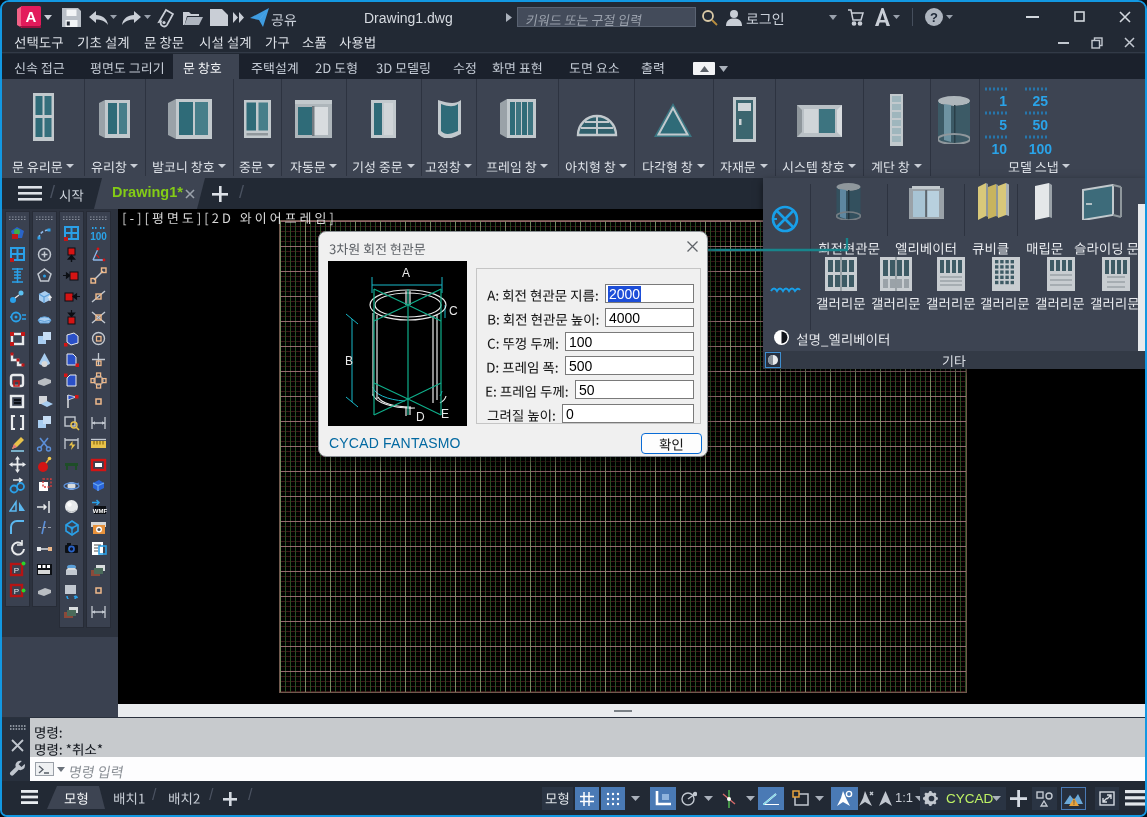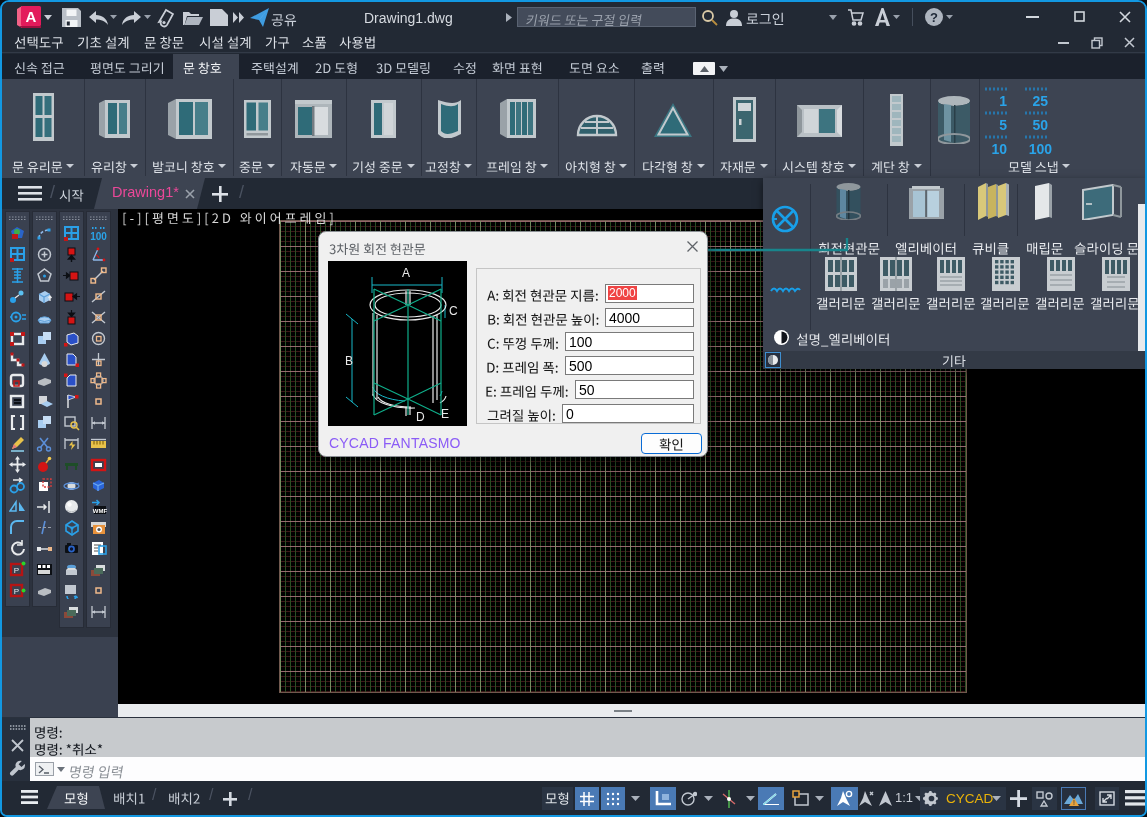--- a/index.html
+++ b/index.html
@@ -752,21 +752,21 @@
  <div class="abs" style="left:48px;top:4px;width:12px;height:24px;color:#4a5260;font-size:18px">/</div>
  <div class="abs" style="left:57px;top:7px">
         <svg width="24.8" height="19.5" viewBox="0 0 1840 1448" style="display:block;overflow:visible">
           <g fill="#ccd2da" transform="translate(0,1160) scale(1,-1)">
             <use href="#G49884" xlink:href="#G49884" x="0"></use>
             <use href="#G51089" xlink:href="#G51089" x="920"></use>
           </g>
         </svg>
       </div>
  <div class="abs" style="left:92px;top:0;width:111px;height:31px;background:#3d4452;clip-path:polygon(8px 0,111px 0,103px 31px,0 31px)"></div>
- <div class="abs" style="left:110px;top:6px;color:#ec4899;font-size:14.5px;font-weight:normal">Drawing1*</div>
+ <div class="abs" style="left:110px;top:6px;color:#84cc16;font-size:14.5px;font-weight:bold">Drawing1*</div>
  <svg class="abs" style="left:183px;top:11px" width="10" height="10" stroke="#9aa1ab" stroke-width="1.6">
         <path d="M1 1 L9 9 M9 1 L1 9"></path>
       </svg>
  <svg class="abs" style="left:210px;top:8px" width="16" height="16">
         <g fill="#dde1e7">
           <rect x="7" width="2.6" height="16"></rect>
           <rect y="7" width="16" height="2.6"></rect>
         </g>
       </svg>
  <div class="abs" style="left:237px;top:4px;width:12px;height:24px;color:#4a5260;font-size:18px">/</div>
@@ -1341,21 +1341,21 @@
   <path d="M7.5 1 L11 9 L14 16 L7.5 12 L1 16 L4 9Z" fill="#c2c8d0"></path>
  </svg>
  <div class="abs" style="left:893px;top:9px;color:#c8cdd4;font-size:13px">1:1</div>
  <svg class="abs" style="left:913px;top:15px" width="9" height="5">
         <path d="M0 0 h9 l-4.5 5z" fill="#aab1bb"></path>
       </svg>
  <div class="abs" style="left:918px;top:6px;width:86px;height:23px;background:#2a3443"></div>
  <svg class="abs" style="left:921px;top:9px" width="17" height="17" viewBox="0 0 24 24" fill="#c2c8d0">
   <path d="M12 8 a4 4 0 1 0 0 8 a4 4 0 0 0 0 -8 m9 5.5 l-2.2 .6 a7 7 0 0 1 -1 2.4 l1.2 2 -2.1 2.1 -2 -1.2 a7 7 0 0 1 -2.4 1 l-.6 2.2 h-2.9 l-.6 -2.2 a7 7 0 0 1 -2.4 -1 l-2 1.2 -2.1 -2.1 1.2 -2 a7 7 0 0 1 -1 -2.4 l-2.2 -.6 v-2.9 l2.2 -.6 a7 7 0 0 1 1 -2.4 l-1.2 -2 2.1 -2.1 2 1.2 a7 7 0 0 1 2.4 -1 l.6 -2.2 h2.9 l.6 2.2 a7 7 0 0 1 2.4 1 l2 -1.2 2.1 2.1 -1.2 2 a7 7 0 0 1 1 2.4 l2.2 .6z"></path>
  </svg>
- <div class="abs" style="left:944px;top:10px;color:#eab308;font-size:13.5px">CYCAD</div>
+ <div class="abs" style="left:944px;top:10px;color:#bef264;font-size:13.5px">CYCAD</div>
  <svg class="abs" style="left:990px;top:15px" width="9" height="5">
         <path d="M0 0 h9 l-4.5 5z" fill="#aab1bb"></path>
       </svg>
  <svg class="abs" style="left:1008px;top:9px" width="17" height="17">
         <g fill="#d5dae1">
           <rect x="7.2" width="2.8" height="17"></rect>
           <rect y="7.2" width="17" height="2.8"></rect>
         </g>
       </svg>
  <div class="abs" style="left:1030px;top:6px;width:25px;height:23px;background:#2a3443"></div>
@@ -1754,21 +1754,21 @@
             <use href="#G54788" xlink:href="#G54788" x="3180"></use>
             <use href="#G44288" xlink:href="#G44288" x="4100"></use>
             <use href="#G47928" xlink:href="#G47928" x="5020"></use>
             <use href="#G51648" xlink:href="#G51648" x="6164"></use>
             <use href="#G47492" xlink:href="#G47492" x="7084"></use>
             <use href="#G58" xlink:href="#G58" x="8004"></use>
           </g>
         </svg>
       </div>
  <div class="abs" style="left:286px;top:52px;width:89px;height:19px;background:#fff;border:1px solid #7a7a7a">
-   <div style="position:absolute;left:2px;top:1px;background:#ef4444;color:#fff;font-size:12px;padding:0 1px">2000</div>
+   <div style="position:absolute;left:2px;top:1px;background:#1d4ed8;color:#fff;font-size:14px;padding:0 1px">2000</div>
  </div>
  <div class="abs" style="right:108px;top:77px">
         <svg width="112.5" height="19.5" viewBox="0 0 8335 1448" style="display:block;overflow:visible">
           <g fill="#1a1a1a" transform="translate(0,1160) scale(1,-1)">
             <use href="#G66" xlink:href="#G66" x="0"></use>
             <use href="#G58" xlink:href="#G58" x="659"></use>
             <use href="#G54924" xlink:href="#G54924" x="1165"></use>
             <use href="#G51204" xlink:href="#G51204" x="2085"></use>
             <use href="#G54788" xlink:href="#G54788" x="3229"></use>
             <use href="#G44288" xlink:href="#G44288" x="4149"></use>
@@ -1839,21 +1839,21 @@
             <use href="#G51656" xlink:href="#G51656" x="1840"></use>
             <use href="#G45458" xlink:href="#G45458" x="2984"></use>
             <use href="#G51060" xlink:href="#G51060" x="3904"></use>
             <use href="#G58" xlink:href="#G58" x="4824"></use>
           </g>
         </svg>
       </div>
  <div class="abs" style="left:243px;top:172px;width:132px;height:19px;background:#fff;border:1px solid #7a7a7a">
    <div style="position:absolute;left:3px;top:1px;color:#000;font-size:14px">0</div>
  </div>
- <div class="abs" style="left:10px;top:203px;color:#8b5cf6;font-size:14px;letter-spacing:.2px">CYCAD FANTASMO</div>
+ <div class="abs" style="left:10px;top:203px;color:#0369a1;font-size:14px;letter-spacing:.2px">CYCAD FANTASMO</div>
  <div class="abs ctr" style="left:322px;top:201px;width:61px;height:21px;background:#fdfdfd;border:1.5px solid #0a6cd6;border-radius:4px">
    <svg width="24.8" height="19.5" viewBox="0 0 1840 1448" style="display:block;overflow:visible">
           <g fill="#1a1a1a" transform="translate(0,1160) scale(1,-1)">
             <use href="#G54869" xlink:href="#G54869" x="0"></use>
             <use href="#G51064" xlink:href="#G51064" x="920"></use>
           </g>
         </svg>
  </div>
 </div>
 

